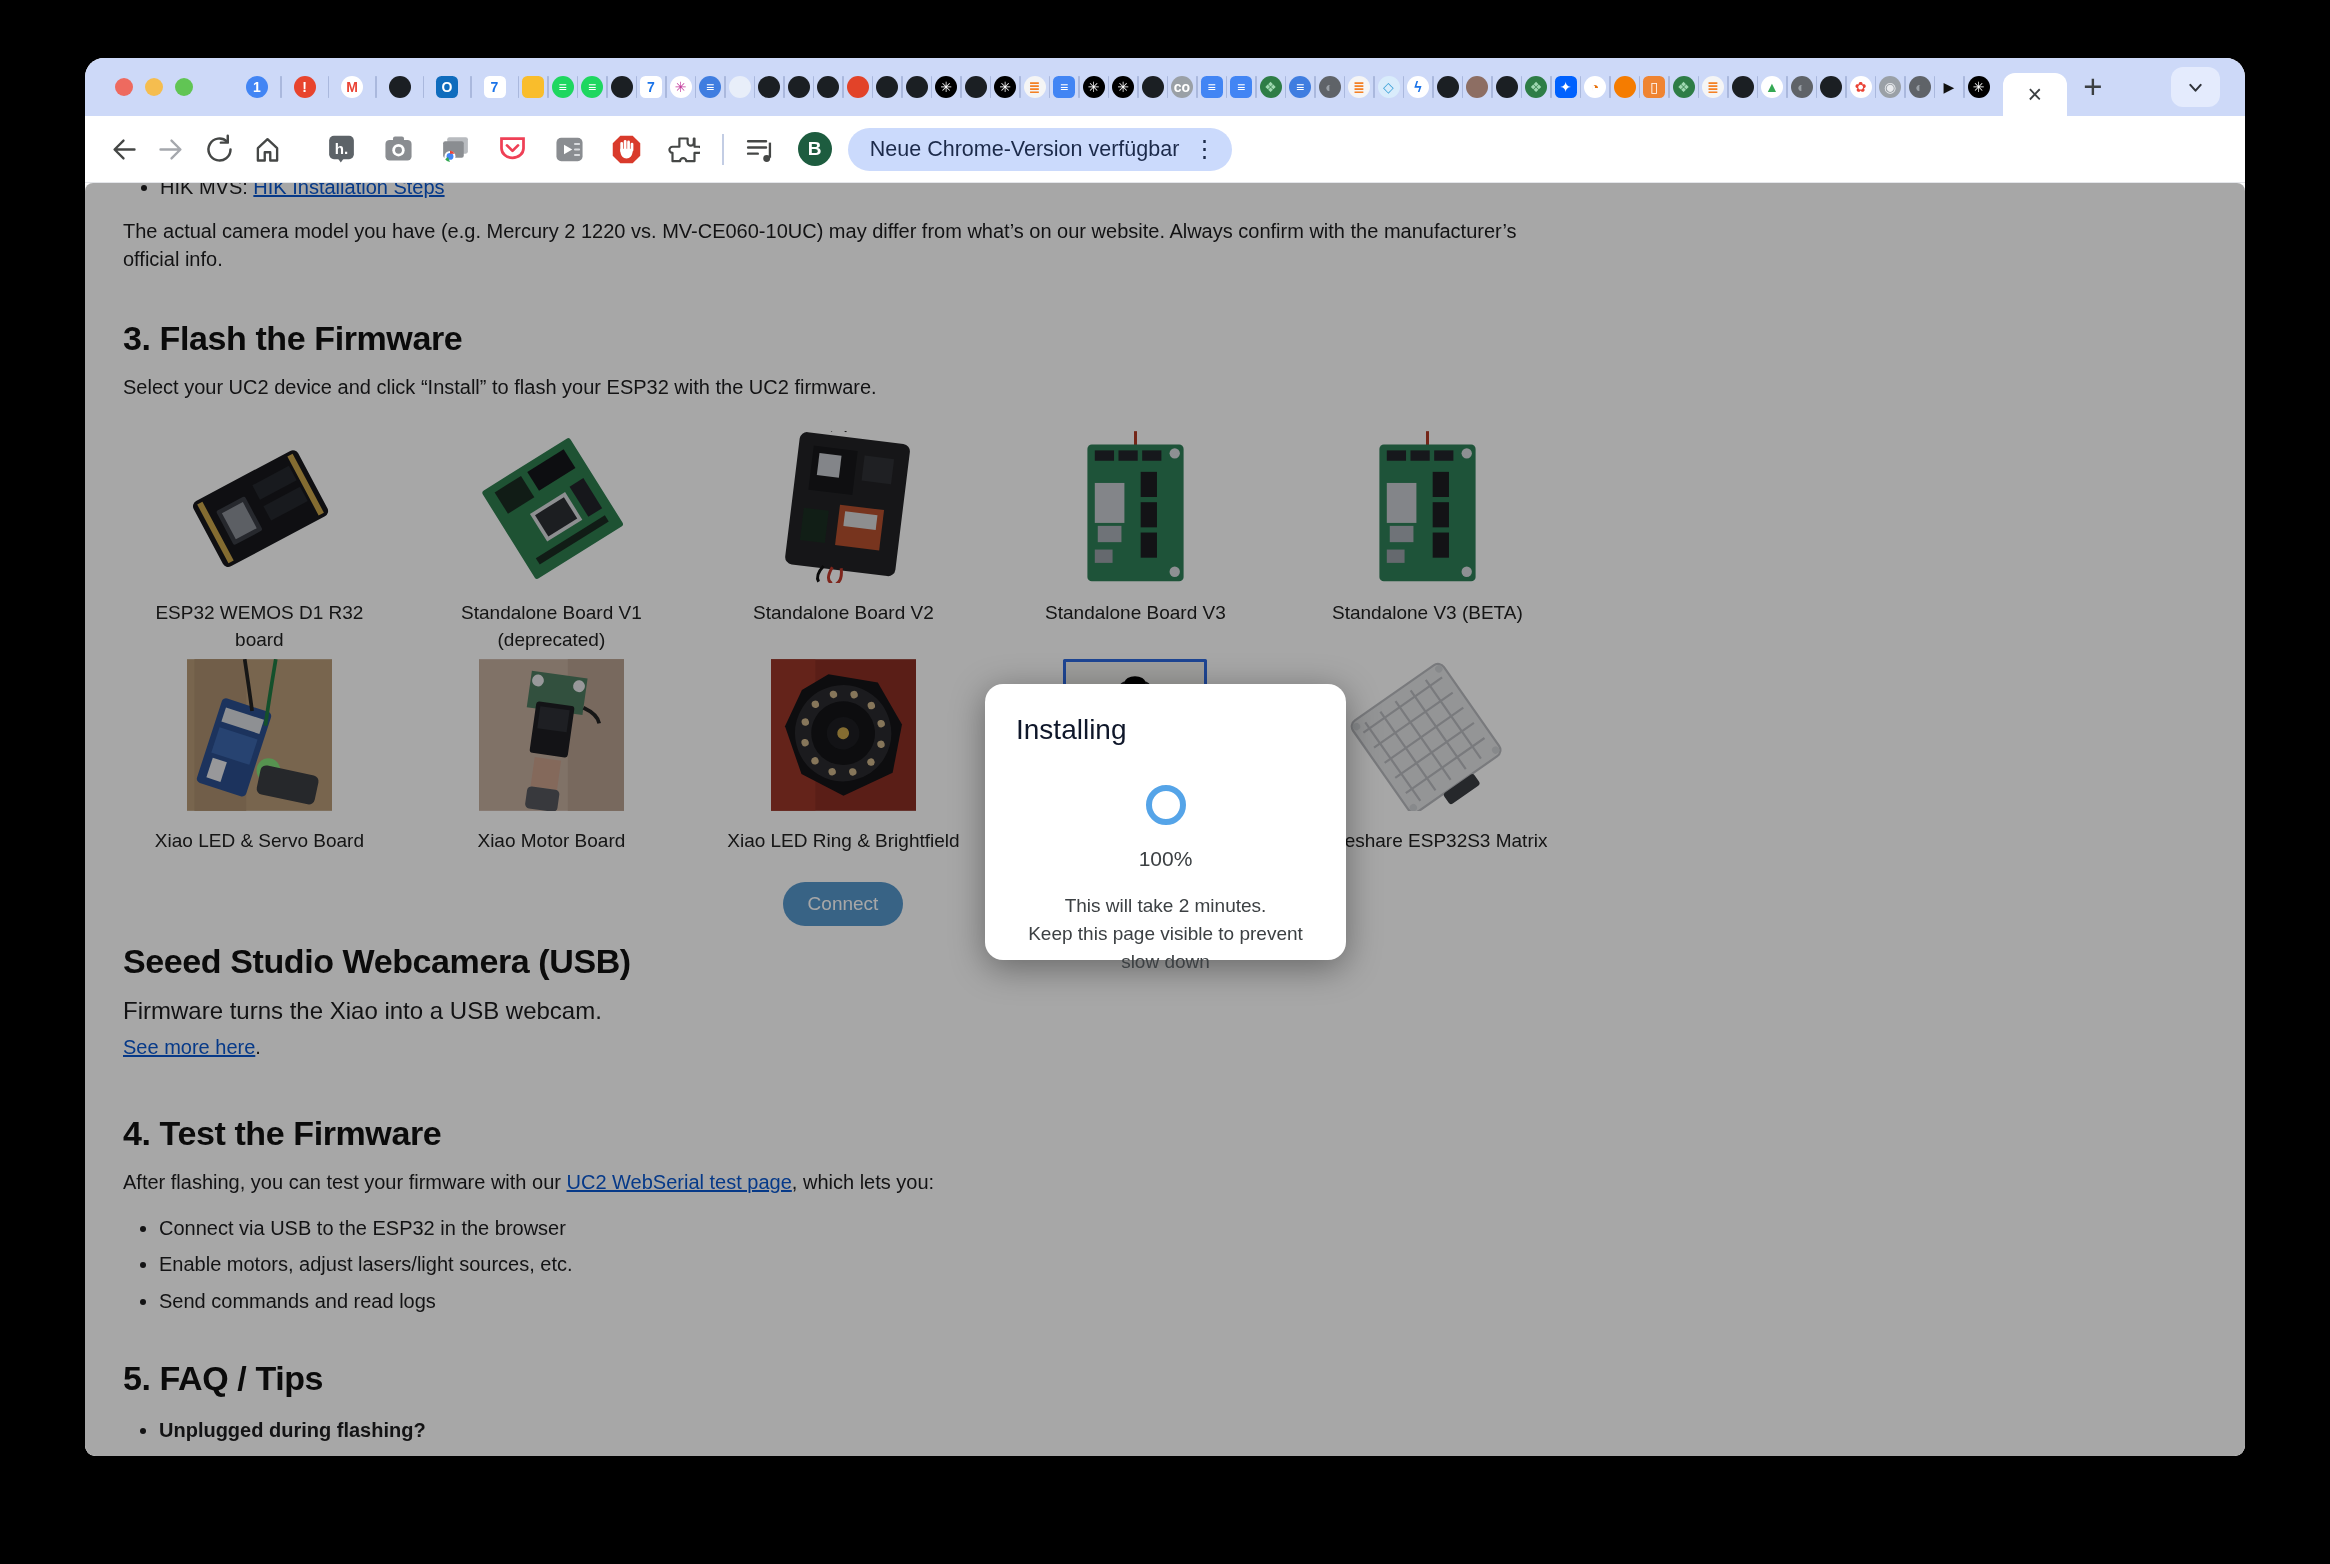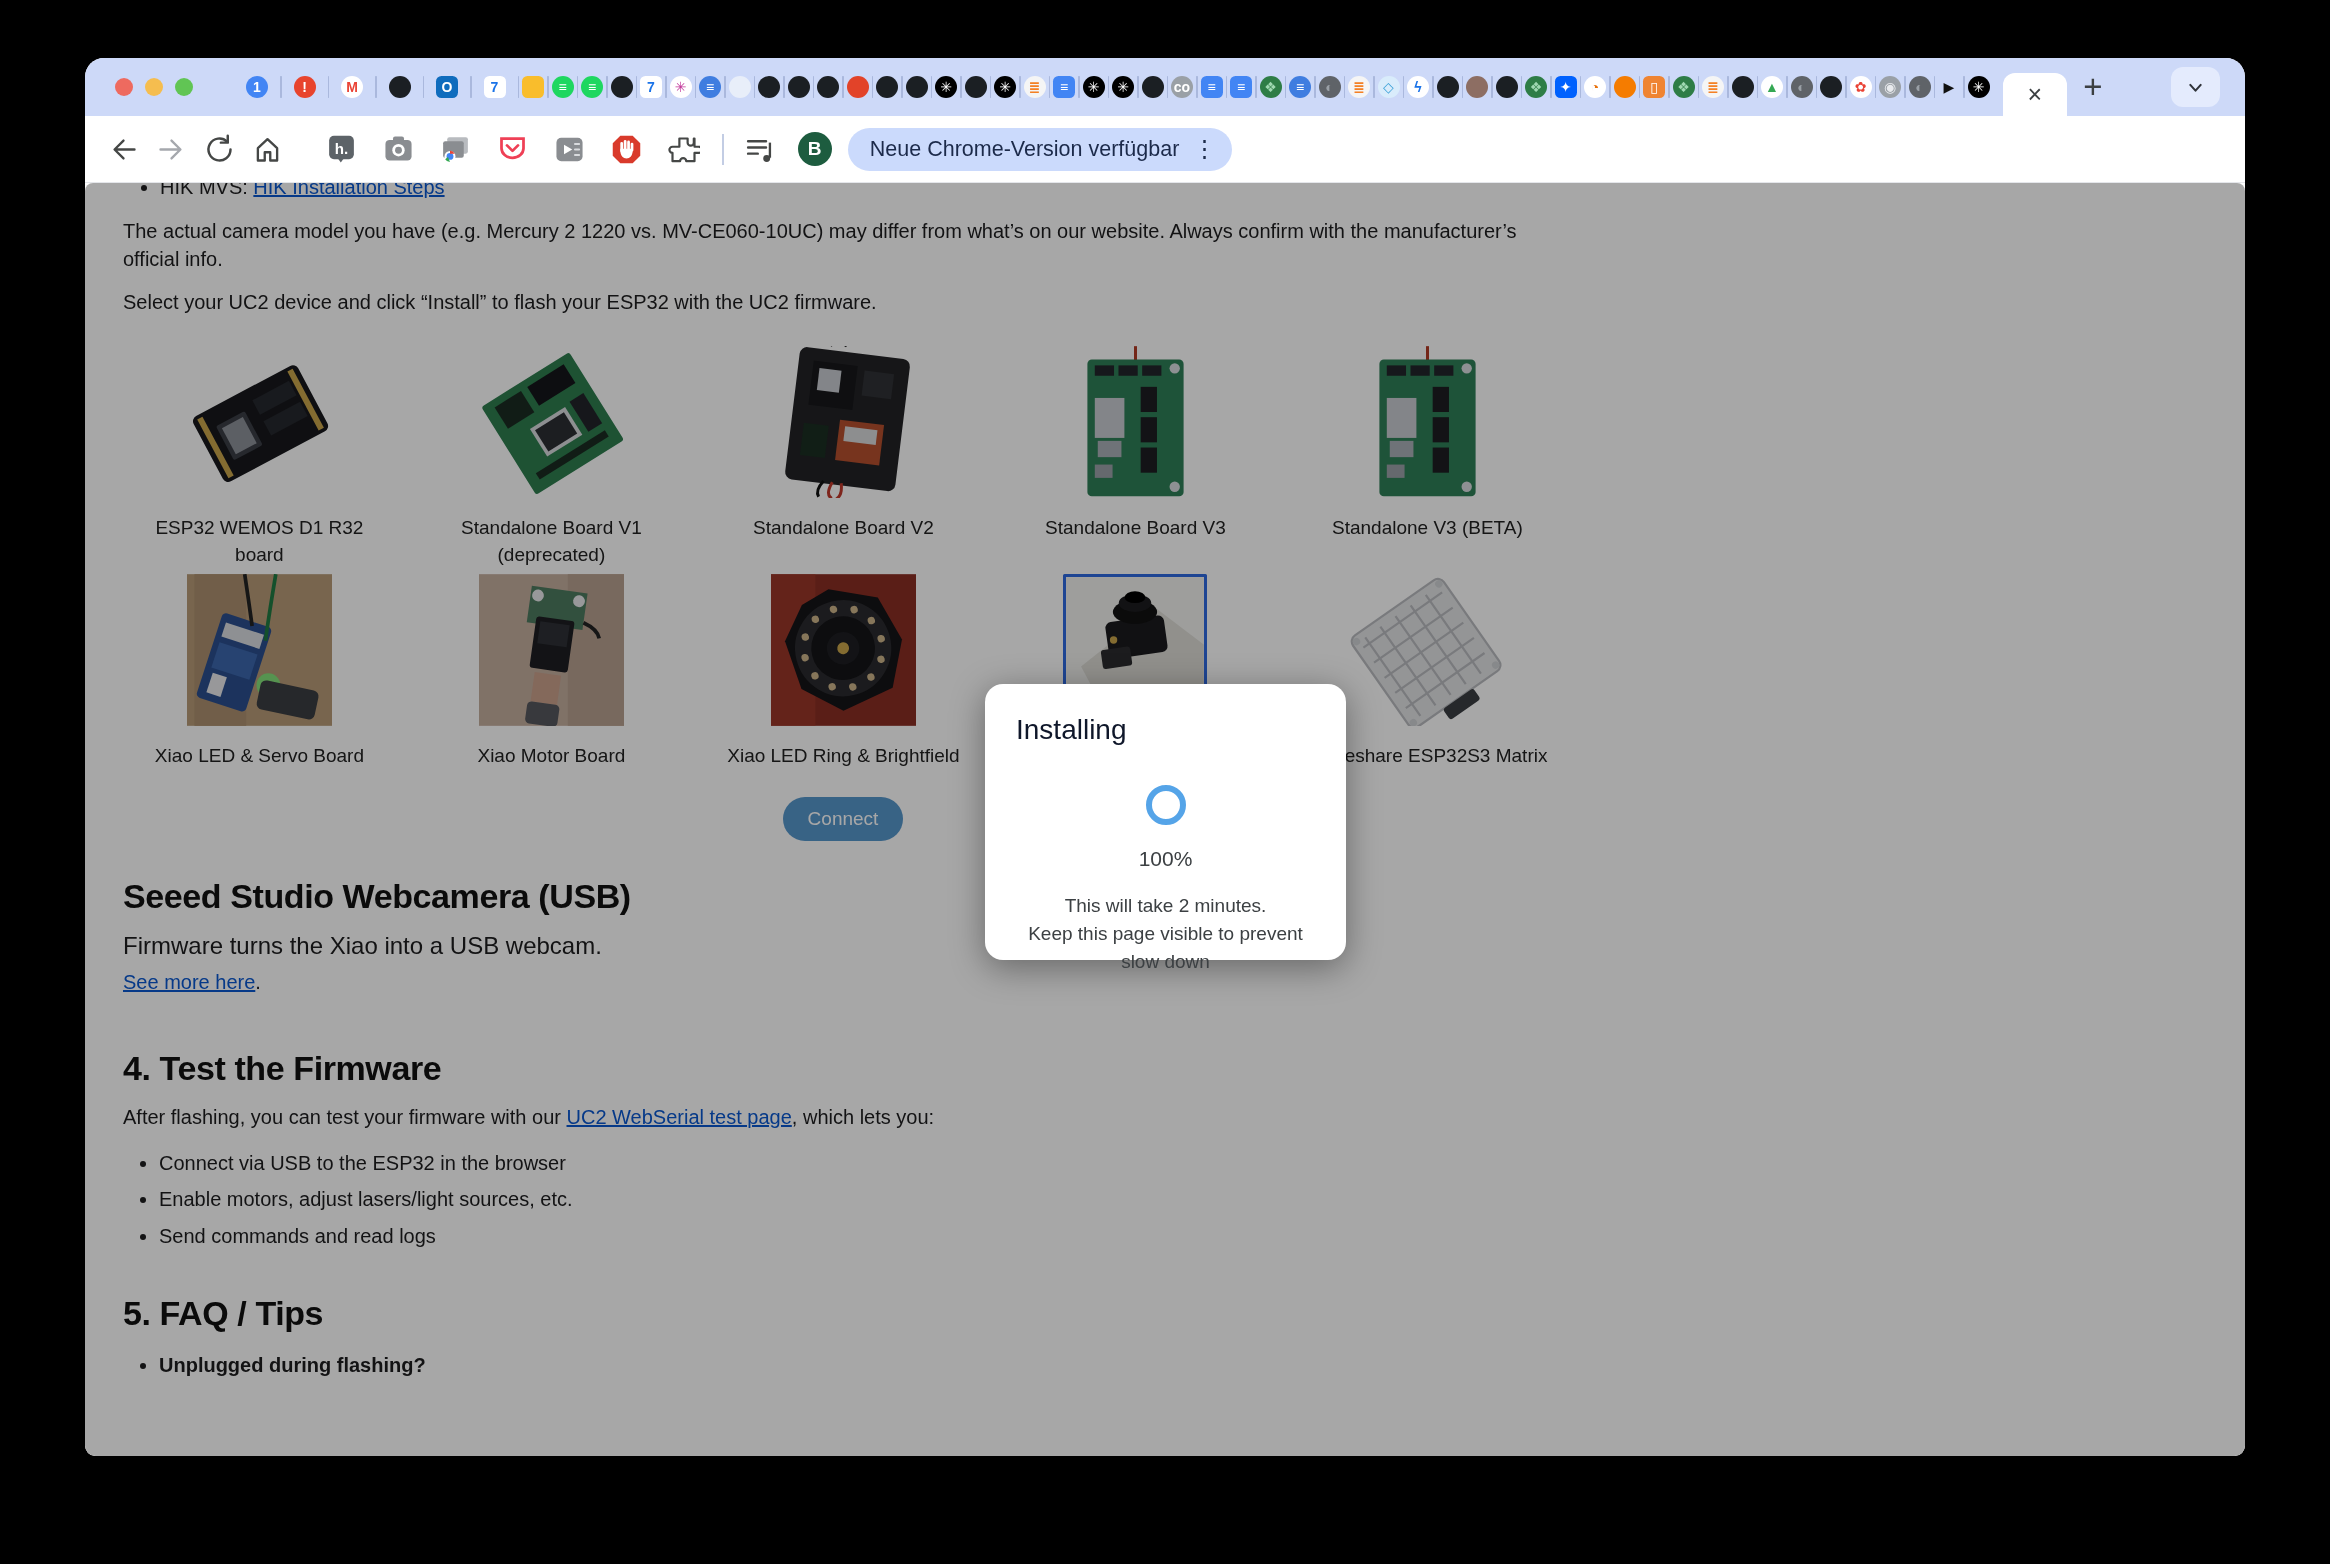--- a/index.html
+++ b/index.html
@@ -324,20 +324,21 @@
       <div class="page">
 
         <ul class="cut-list">
           <li>
             <span>HIK MVS: </span><a class="link" href="#">HIK Installation Steps</a>
           </li>
         </ul>
 
         <p class="note">The actual camera model you have (e.g. Mercury 2 1220 vs. MV-CE060-10UC) may differ from what’s on our website. Always confirm with the manufacturer’s official info.</p>
 
+        <h2 class="h">3. Flash the Firmware</h2>
         <p class="intro">Select your UC2 device and click “Install” to flash your ESP32 with the UC2 firmware.</p>
 
         <div class="grid">
           <div class="cell">
             <div class="imgbox">
               <svg width="185" height="152" viewBox="0 0 250 205">
                 <g transform="rotate(-28 125 102)">
                   <rect x="45" y="55" width="160" height="100" rx="8" fill="#17181c"></rect>
                   <rect x="70" y="80" width="44" height="52" rx="3" fill="#3a3d45"></rect>
                   <rect x="76" y="86" width="32" height="40" fill="#8d9199"></rect>
@@ -538,21 +539,21 @@
               </svg>
             </div>
             <div class="cap">Waveshare ESP32S3 Matrix</div>
           </div>
         </div>
 
         <div class="connect-row">
           <button class="connect-btn">Connect</button>
         </div>
 
-        <h2 class="h" style="margin-top:36px;">Seeed Studio Webcamera (USB)</h2>
+        <h2 class="h" style="margin-top:16px;">Seeed Studio Webcamera (USB)</h2>
         <p class="webcam-p">Firmware turns the Xiao into a USB webcam.</p>
         <p class="seemore"><a class="link" href="#">See more here</a><span>.</span></p>
 
         <h2 class="h" style="margin-top:55px;">4. Test the Firmware</h2>
         <p class="intro"><span>After flashing, you can test your firmware with our </span><a class="link" href="#">UC2 WebSerial test page</a><span>, which lets you:</span></p>
         <ul class="plain">
           <li>Connect via USB to the ESP32 in the browser</li>
           <li>Enable motors, adjust lasers/light sources, etc.</li>
           <li>Send commands and read logs</li>
         </ul>

